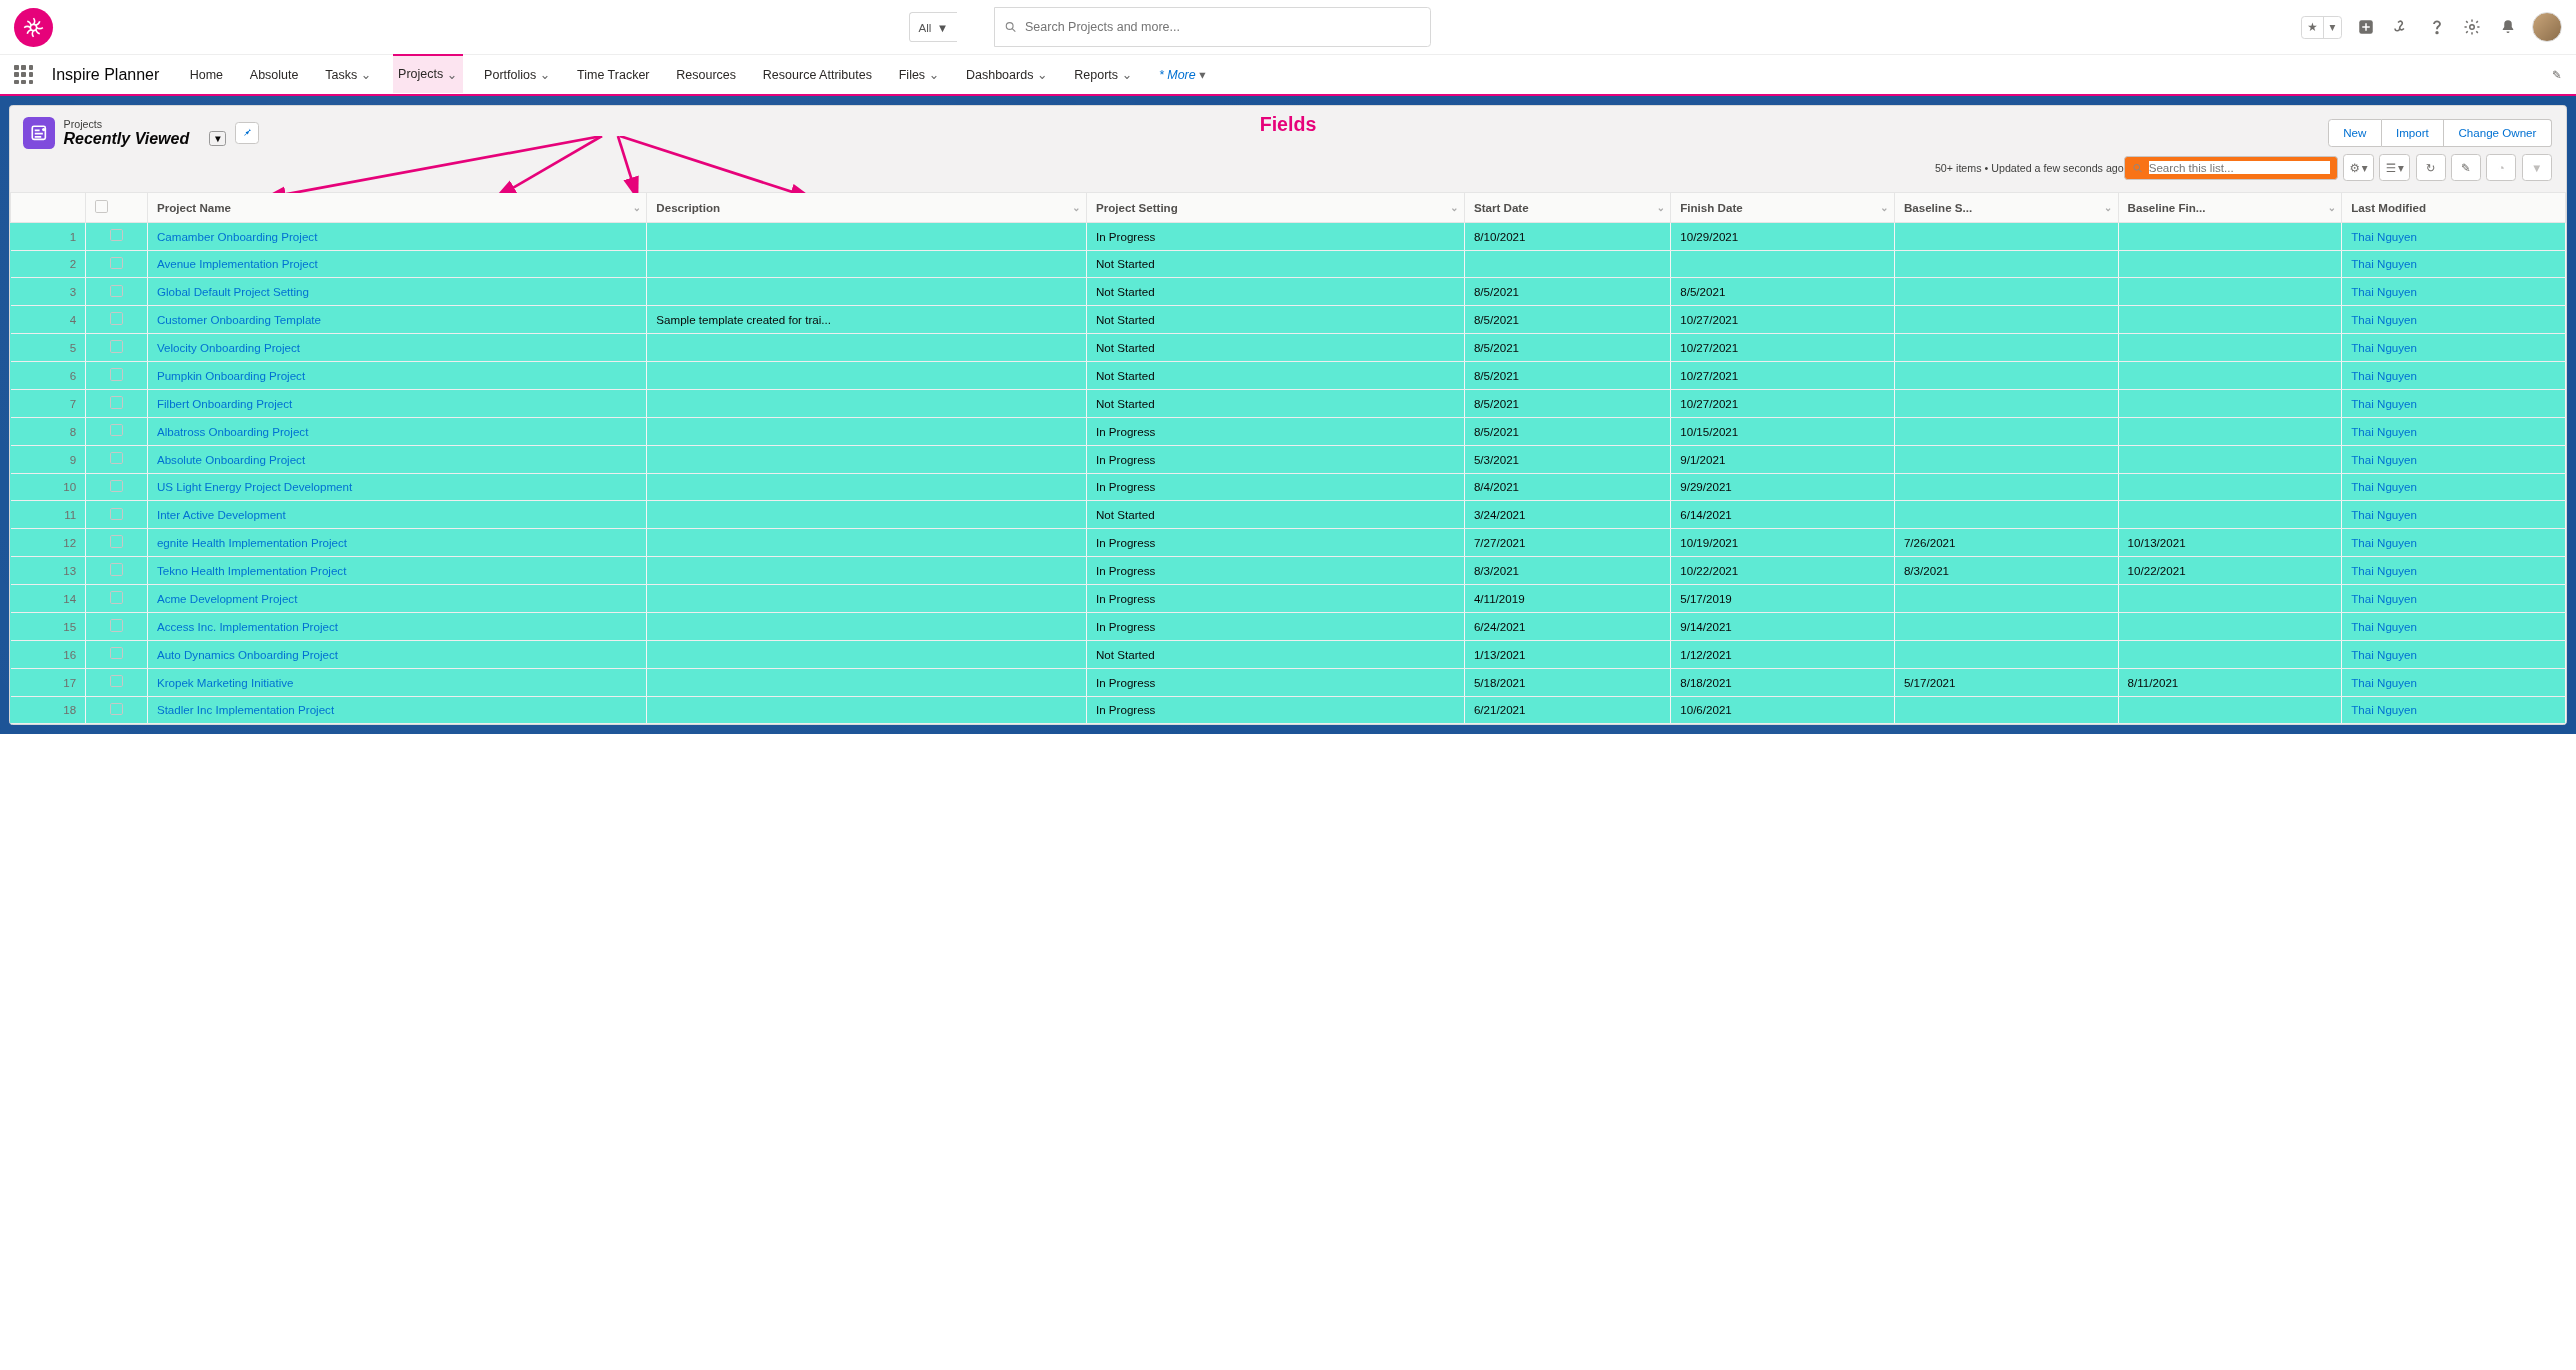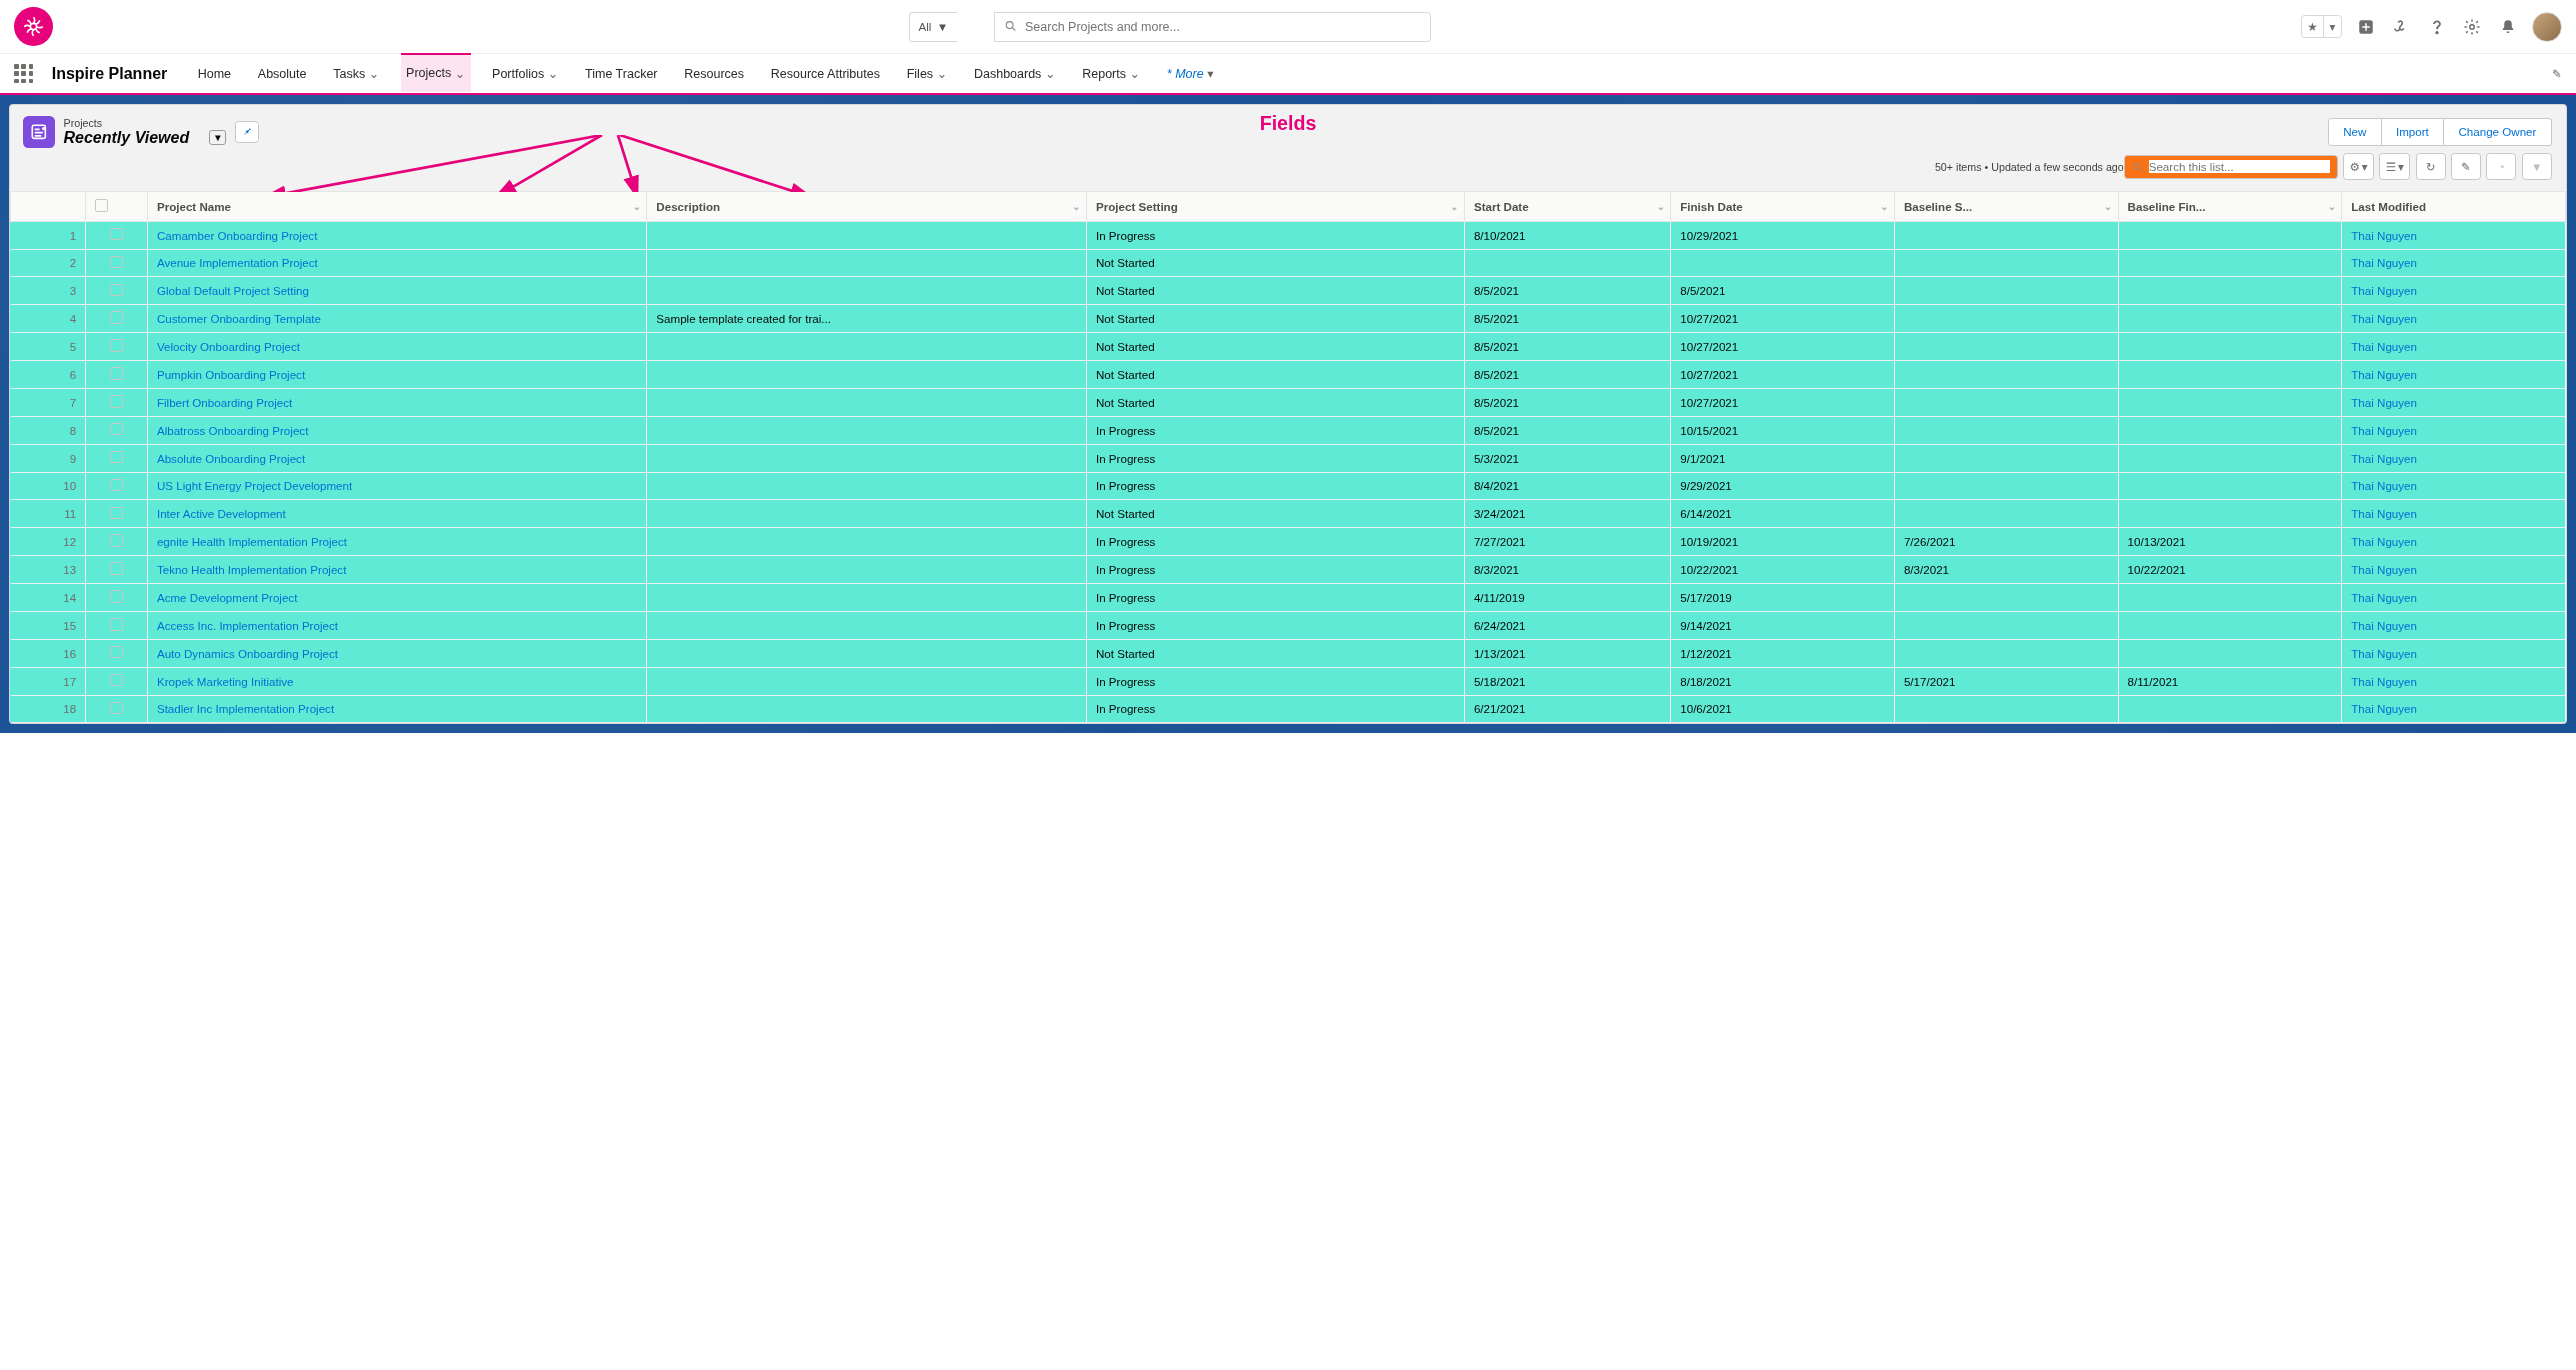--- a/index.html
+++ b/index.html
@@ -4,35 +4,35 @@
 <style>
 * { box-sizing: border-box; margin: 0; padding: 0; }
 body { font-family: -apple-system, BlinkMacSystemFont, "Segoe UI", Arial, sans-serif; font-size: 11.6px; color: #080707; background: #fff; overflow-x: hidden; }
 
 
 .top-header { display: flex; align-items: center; padding: 7.1px 14.3px; gap: 28px; border-bottom: 0.9px solid #eee; }
 .logo-circle { width: 39px; height: 39px; background: #e6027a; border-radius: 50%; display: flex; align-items: center; justify-content: center; color: #fff; }
 .logo-circle svg { width: 25px; height: 25px; }
 .search-wrap { display: flex; align-items: center; margin-left: auto; margin-right: auto; }
 .search-scope { display: flex; align-items: center; border: 0.9px solid #d8d8d8; border-right: none; border-radius: 3.6px 0 0 3.6px; padding: 5.4px 9px; font-size: 11.6px; background: #fff; color: #555; gap: 5.4px; height: 30px; }
-.search-global { flex: 1; border: 0.9px solid #d8d8d8; border-radius: 0 3.6px 3.6px 0; padding: 5.4px 9px; display: flex; align-items: center; gap: 7.1px; width: 437px; color: #888; height: 30px; margin-left: 37px; }
+.search-global { flex: 1; border: 0.9px solid #d8d8d8; border-radius: 0 3.6px 3.6px 0; padding: 5.4px 9px; display: flex; align-items: center; gap: 7.1px; width: 437px; color: #888; height: 40px; margin-left: 37px; }
 .search-global input { border: none; outline: none; font-size: 12.5px; width: 100%; color: #555; }
 .header-icons { display: flex; align-items: center; gap: 12.5px; margin-left: 14.3px; }
 .icon-btn { width: 23px; height: 23px; display: flex; align-items: center; justify-content: center; color: #706e6b; border-radius: 3.6px; cursor: pointer; }
 .icon-btn svg { width: 18px; height: 18px; }
 .star-combo { display: flex; border: 0.9px solid #d8d8d8; border-radius: 3.6px; overflow: hidden; }
 .star-combo .seg { padding: 3.6px 5.4px; display: flex; align-items: center; justify-content: center; color: #706e6b; }
 .star-combo .seg + .seg { border-left: 0.9px solid #d8d8d8; }
 .avatar { width: 30px; height: 30px; border-radius: 50%; background: linear-gradient(135deg, #c9a57a, #8b6d4a); border: 1.8px solid #ddd; }
 
 
 .nav-bar { display: flex; align-items: center; padding: 0 14.3px; border-bottom: 2.7px solid #e6027a; height: 41px; gap: 16px; }
 .waffle { width: 21.4px; display: grid; grid-template-columns: repeat(3, 4.5px); grid-template-rows: repeat(3, 4.5px); gap: 2.7px; }
 .waffle span { background: #706e6b; border-radius: 0.9px; width: 4.5px; height: 4.5px; }
-.app-name { font-size: 16px; font-weight: 700; margin-right: 9px; }
+.app-name { font-size: 16px; font-weight: 400; margin-right: 9px; }
 .nav-item { display: flex; align-items: center; gap: 3.6px; font-size: 12.5px; color: #2b2826; padding: 0 5.4px; height: 100%; cursor: pointer; }
 .nav-item.active { background: #fce4f0; border-top: 2.7px solid #e6027a; margin-top: -2.7px; }
 .nav-item .chev { color: #666; }
 .nav-more { color: #0070d2; font-style: italic; }
 .nav-pencil { margin-left: auto; color: #706e6b; }
 
 
 .frame { background: #1a5296; padding: 9px; background-image: radial-gradient(circle at 20% 30%, rgba(255,255,255,0.06) 0, transparent 40%), radial-gradient(circle at 70% 60%, rgba(255,255,255,0.05) 0, transparent 40%); }
 
 

